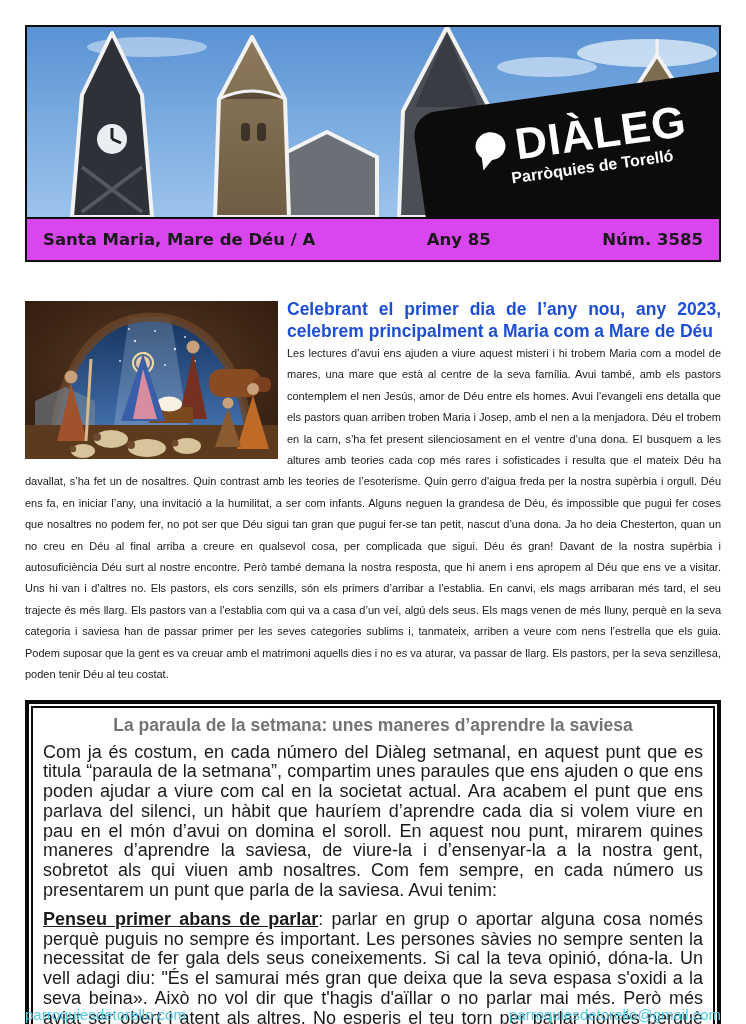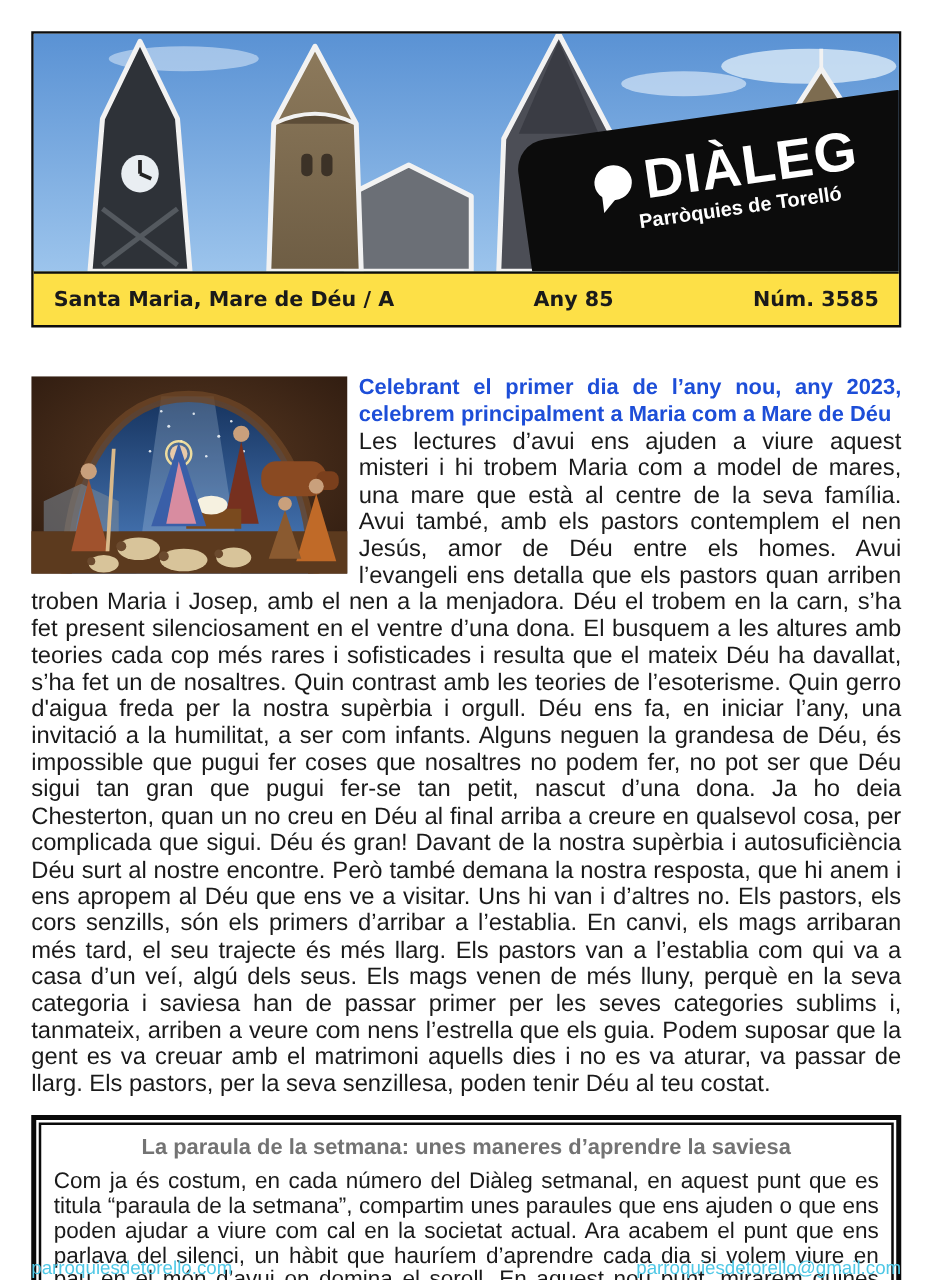--- a/index.html
+++ b/index.html
@@ -16,32 +16,32 @@
            display:flex; flex-direction:column; align-items:center; padding-top:22px; }
   .badge-row { display:flex; align-items:flex-start; gap:6px; }
   .bubble { width:34px; height:34px; position:relative; margin-top:6px; }
   .bubble .dot { position:absolute; width:30px; height:28px; background:#fff; border-radius:50%; }
   .bubble .tail { position:absolute; left:2px; top:22px; width:0; height:0;
                   border-left:5px solid transparent; border-right:9px solid transparent;
                   border-top:16px solid #fff; transform:rotate(18deg); }
   .badge-title { color:#fff; font-weight:bold; font-size:44px; letter-spacing:1px;
                  font-family:"Liberation Sans", sans-serif; line-height:44px; }
   .badge-sub { color:#fff; font-weight:bold; font-size:16px; margin-top:2px; margin-left:14px; }
-  .mast-bar { border-top:2px solid #0d0d0d; background:#fde047; height:43px;
+  .mast-bar { border-top:2px solid #0d0d0d; background:#d946ef; height:43px;
               display:flex; align-items:center; justify-content:space-between;
               padding:0 16px; font-family:"DejaVu Sans", sans-serif;
               font-weight:bold; font-size:16.5px; white-space:nowrap; }
 
   
   .article { margin-top:36px; text-align:justify; }
   .nativity { float:left; width:253px; height:158px; margin:3px 9px 2px 0; }
   .nativity svg { display:block; width:100%; height:100%; }
   .article-heading { color:#1d4ed8; font-weight:bold; font-size:17.5px;
                      line-height:22px; text-align:justify; }
-  .article-body { font-size:19px; line-height:21.4px; margin-top:1px; }
+  .article-body { font-size:11px; line-height:21.4px; margin-top:1px; }
 
   
   .box2 { margin-top:14px; border:4px solid #0a0a0a; }
   .box2-inner { border:2px solid #0a0a0a; margin:2px; padding:4px 10px 8px 10px; }
   .box2-heading { color:#737373; font-weight:bold; font-size:17.5px;
                   text-align:center; margin:3px 0 7px 0; }
   .box2 p { font-size:18px; line-height:19.8px; text-align:justify; }
   .box2 p + p { margin-top:9px; }
   .tip-title { font-weight:bold;text-decoration:underline; }
 

